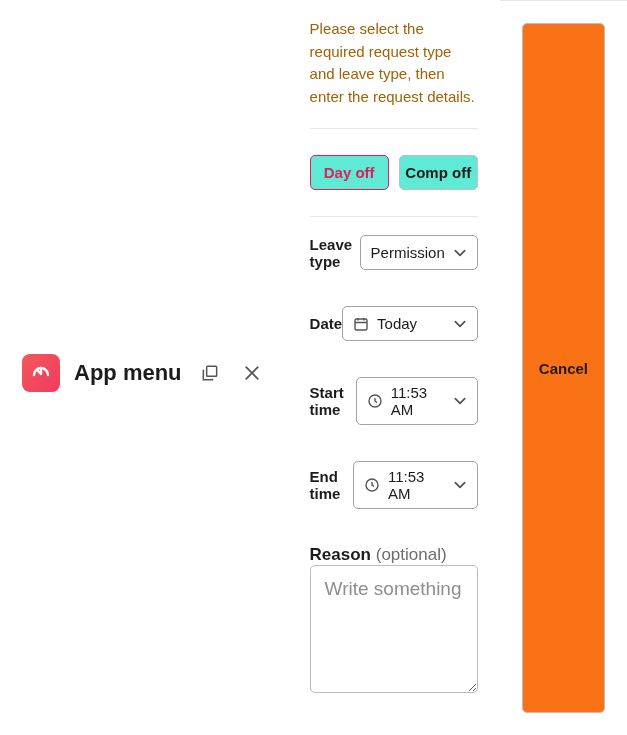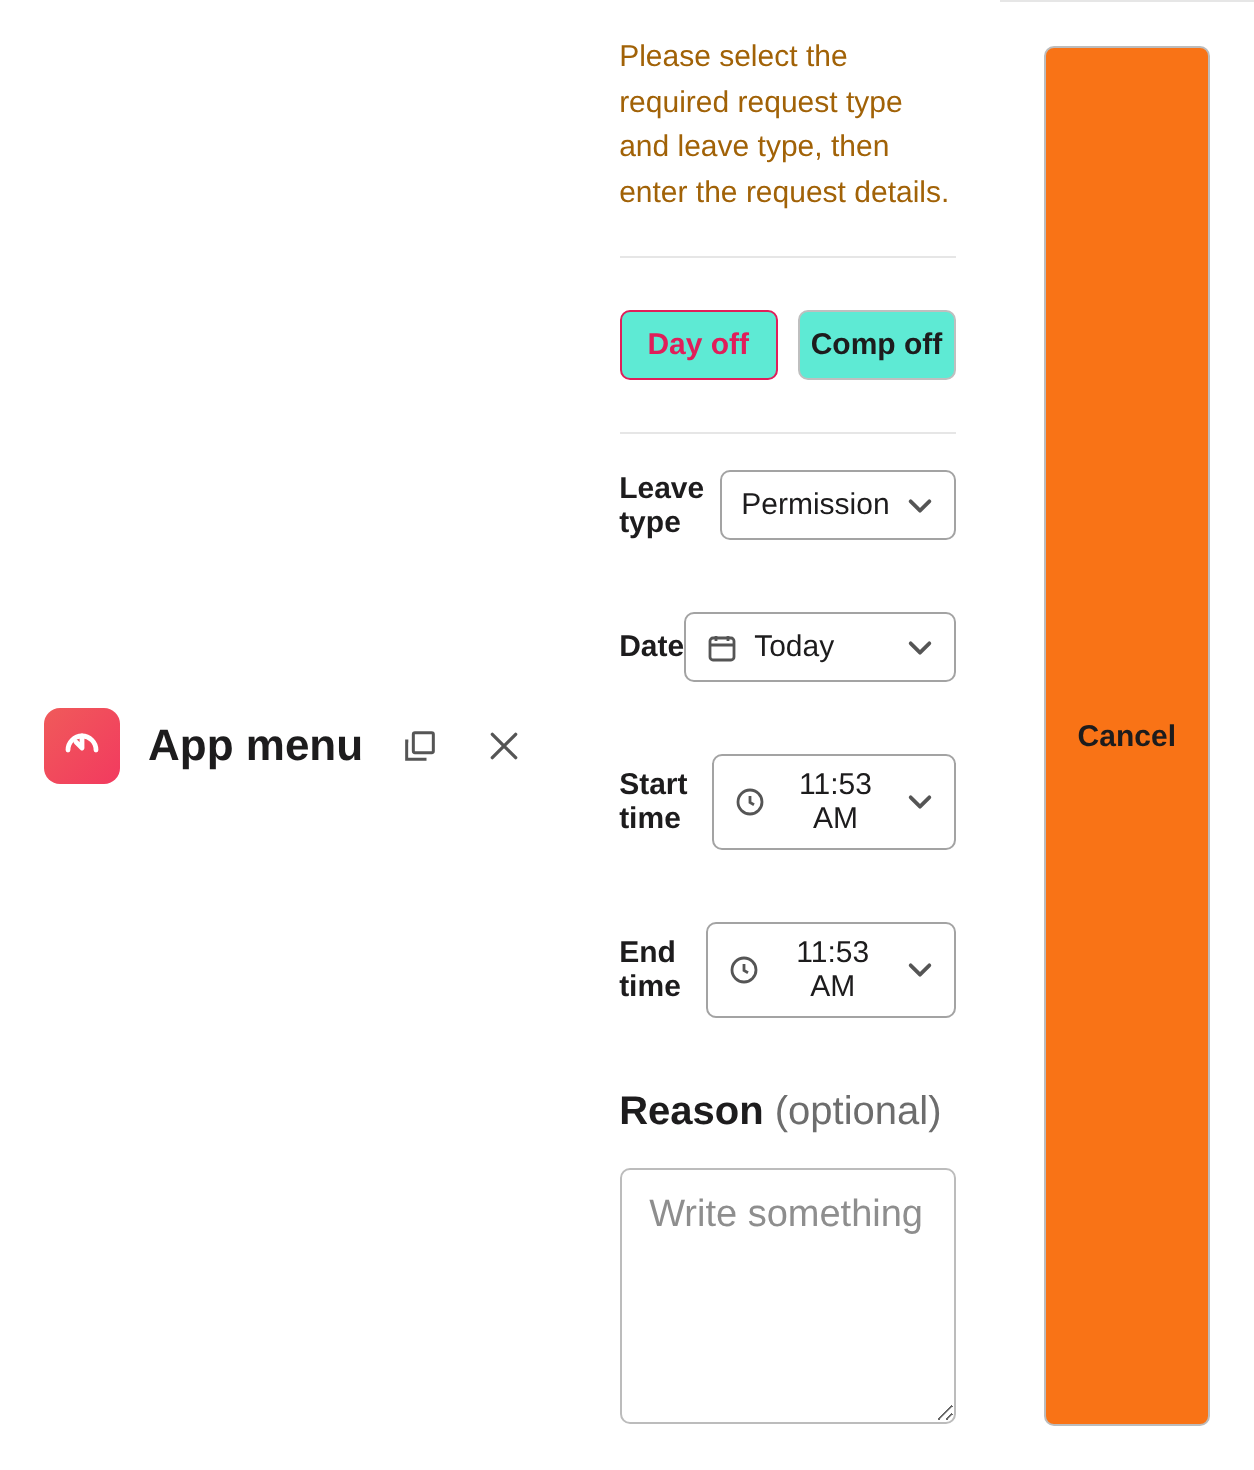--- a/index.html
+++ b/index.html
@@ -124,26 +124,26 @@
     .select .pre {
       width: 16px;
       height: 16px;
       display: flex;
       align-items: center;
       justify-content: center;
       color: #555;
     }
     .w-sm { width: 148px; }
     .w-md { width: 240px; }
-    .w-time { width: 172px; text-align: center; }
+    .w-time { width: 172px; }
     .section-label {
-      font-size: 20px;
+      font-size: 17px;
       font-weight: 700;
       margin-top: 18px;
-      margin-bottom: 16px;
+      margin-bottom: 0;
     }
     .section-label .opt {
       font-weight: 400;
       color: #6d6d6d;
     }
     .textarea {
       width: 100%;
       min-height: 128px;
       border: 1px solid #bcbcbc;
       border-radius: 5px;

